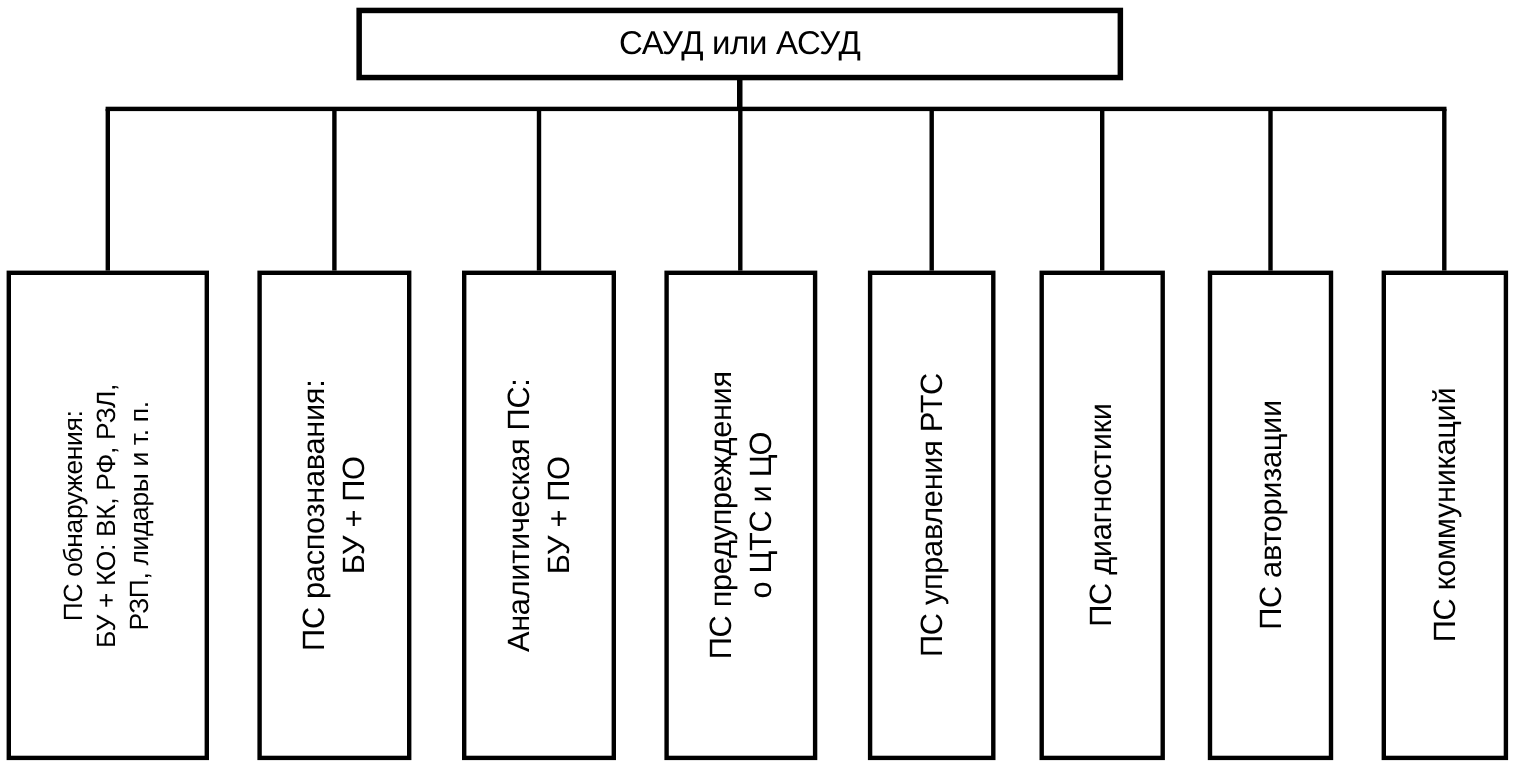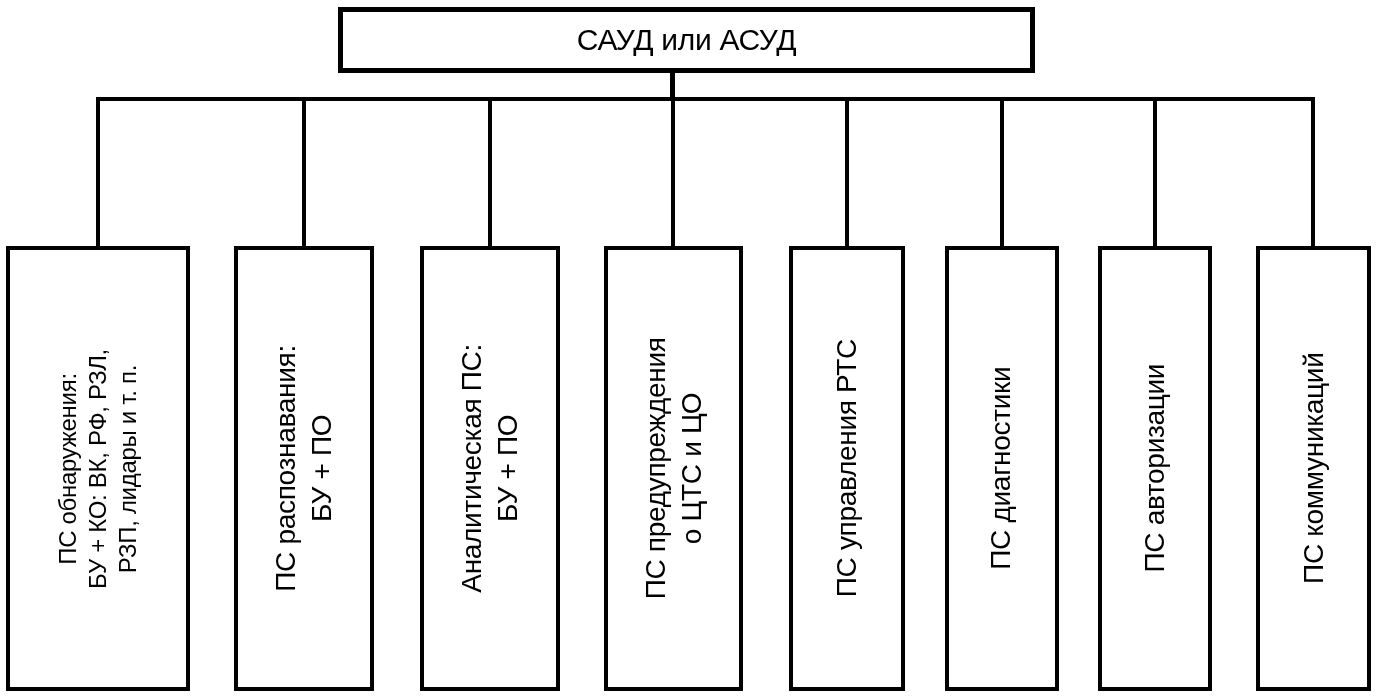--- a/index.html
+++ b/index.html
@@ -22,21 +22,20 @@
     left: 324px;
     top: 7px;
     width: 697px;
     height: 66px;
     box-sizing: border-box;
     border: 5px solid #000000;
     background: #ffffff;
     display: flex;
     align-items: center;
     justify-content: center;
-    margin-left: 14px;
   }
   .root-box .htext {
     font-size: 30px;
     letter-spacing: -0.3px;
     white-space: nowrap;
   }
   
   .line {
     position: absolute;
     background: #000000;

